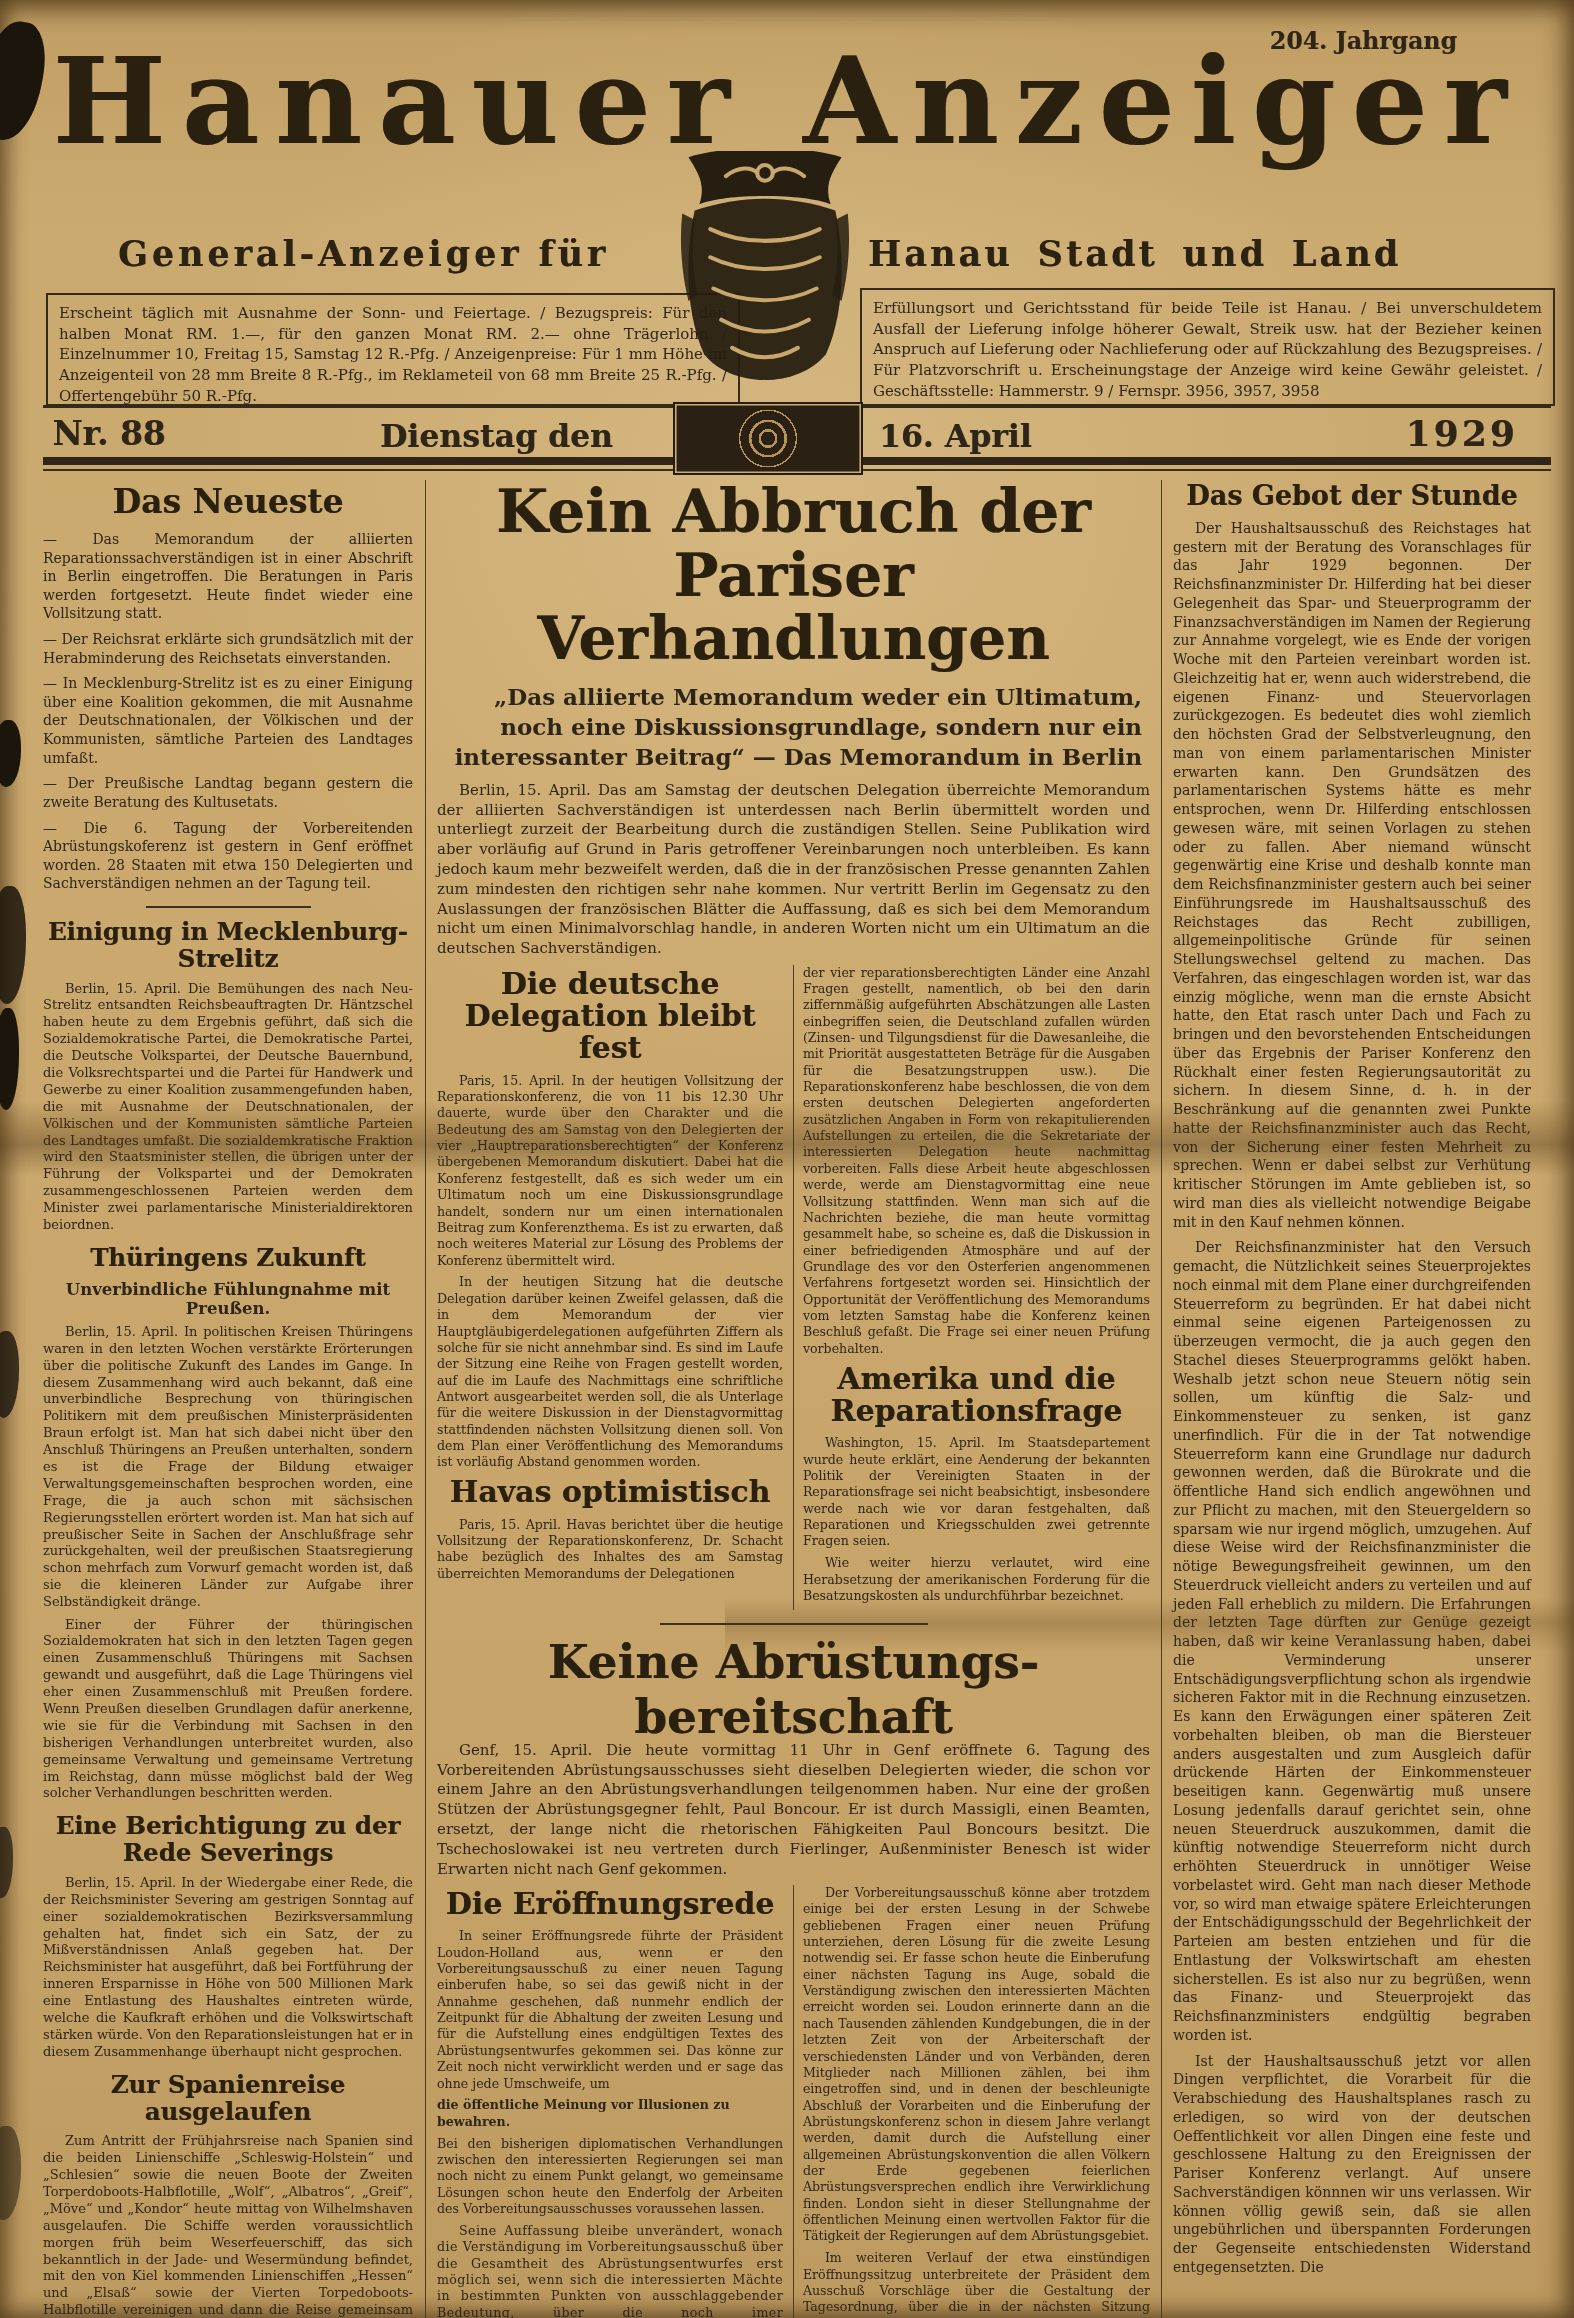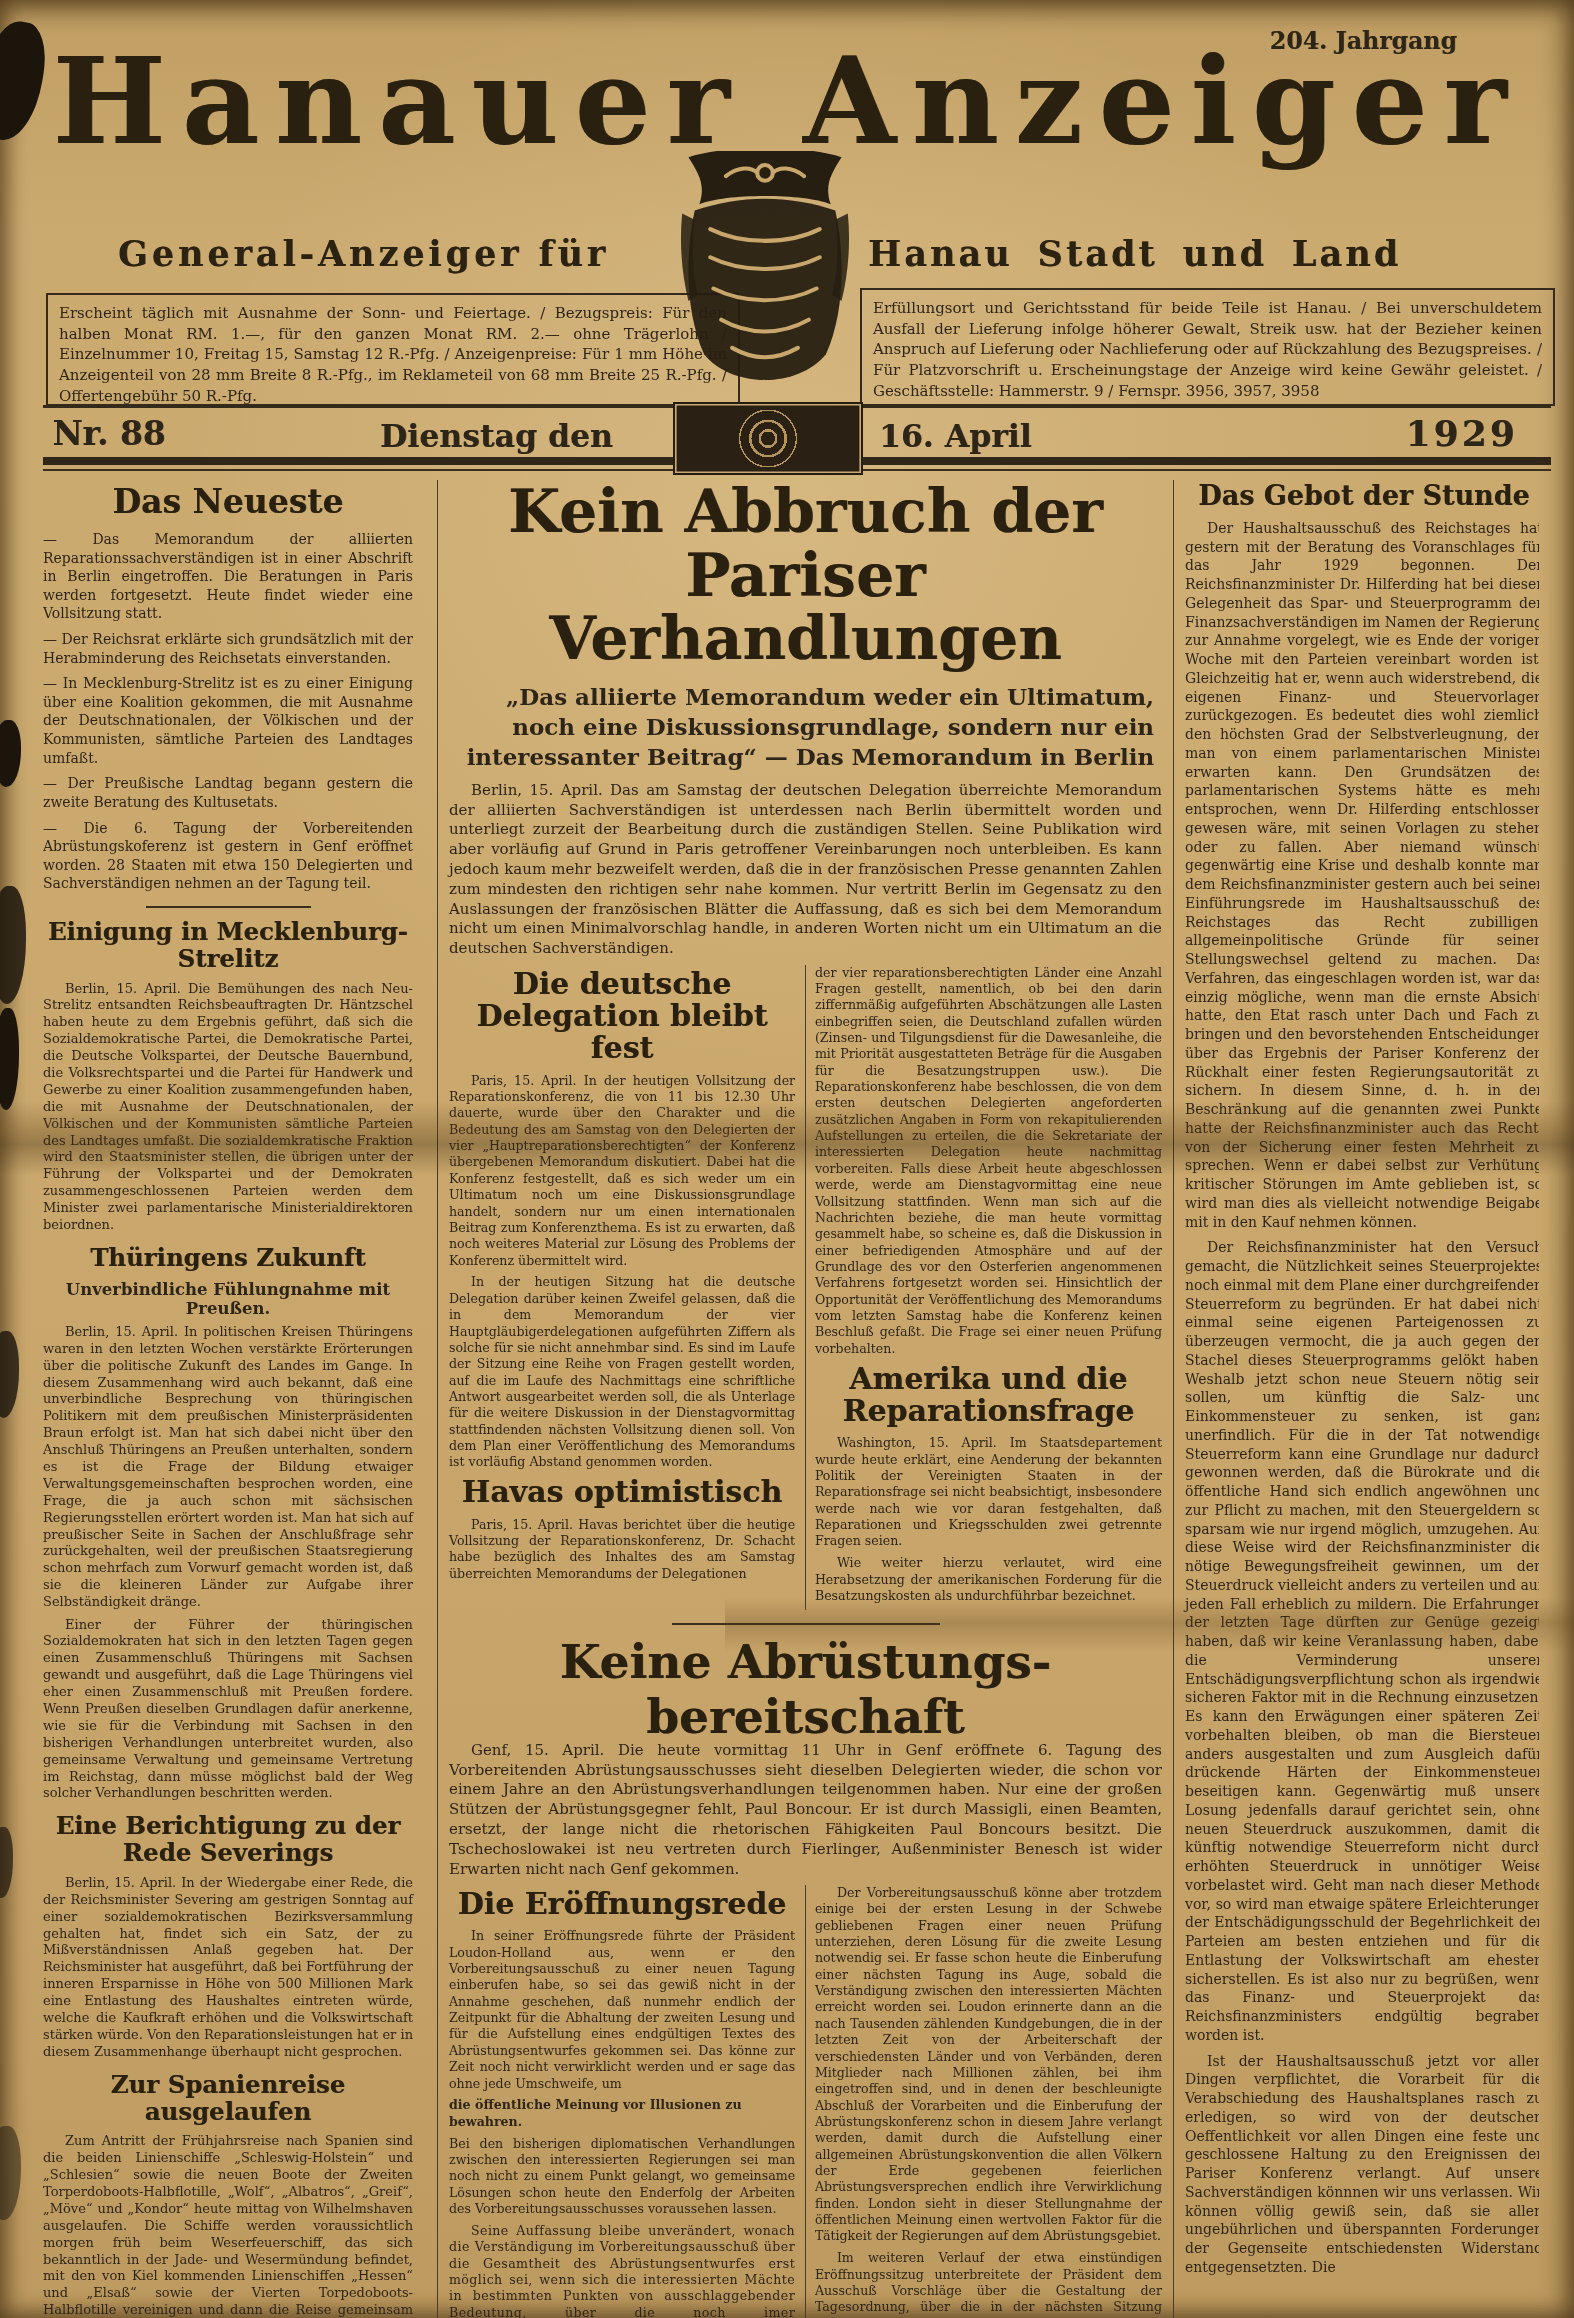--- a/index.html
+++ b/index.html
@@ -28,21 +28,21 @@
   .datebar .day{position:absolute;left:337px;top:9.4px;font-size:31.5px;}
   .datebar .ddate{position:absolute;left:836px;top:9.4px;font-size:31.5px;}
   .datebar .year{position:absolute;right:33px;top:3.9px;font-size:36px;letter-spacing:3.1px;}
   .orn{position:absolute;left:630px;top:-6.3px;width:186px;height:69px;z-index:6;
     background: radial-gradient(circle at 50% 50%, #2a2114 0 7px, #b59459 7px 9.4px, #2a2114 9.4px 16.5px, #b59459 16.5px 19px, #2a2114 19px 27.6px, #b59459 27.6px 29px, #2a2114 29px);
     border:2.4px solid #241c10;box-shadow:0 0 0 1.6px #cbaa70 inset;}
   .rule-heavy{position:absolute;left:43px;top:457px;width:1508px;height:7.9px;background:#2f2619;}
   .rule-thin{position:absolute;left:43px;top:469px;width:1508px;height:2.4px;background:#3a2f1f;}
   
   .columns{position:absolute;left:43px;top:480px;width:1496px;height:1838px;display:flex;overflow:hidden;}
-  .col-left{width:370px;flex:none;padding-right:24px;border-right:1.6px solid #4a3c26;}
+  .col-left{width:370px;flex:none;padding-right:12px;border-right:1.6px solid #4a3c26;}
   .col-mid{width:713px;flex:none;padding:0 11px;border-right:1.6px solid #4a3c26;}
   .col-right{width:358px;flex:none;padding-left:11px;}
   p{margin:0 0 5.5px 0;text-align:justify;}
   .ind{text-indent:22px;}
   .col-left .body-p{font-size:13px;line-height:1.3;}
   .neueste-p{font-size:14px;line-height:1.33;margin-bottom:7px;}
   .h-neueste{font-size:33px;text-align:center;margin:1.6px 0 9.4px 0;color:#29200f;}
   .h-sec{font-size:24.4px;line-height:1.1;text-align:center;margin:11px 0 7.9px 0;color:#29200f;}
   .h-subbold{font-size:16.5px;text-align:center;font-weight:bold;margin:0 0 6.3px 0;}
   .hr-short{width:165px;height:2.4px;background:#3a2f1f;margin:12.6px auto 11px auto;}

